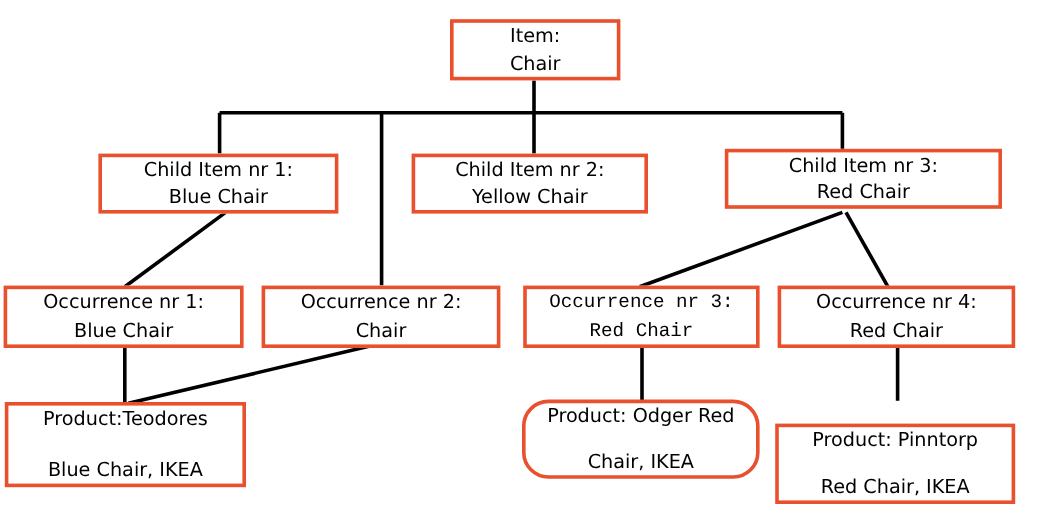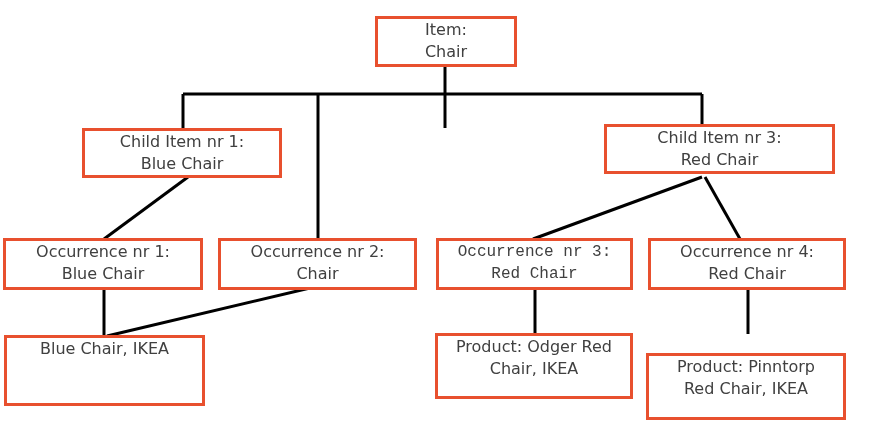--- a/index.html
+++ b/index.html
@@ -15,41 +15,41 @@
     position: absolute;
     left: 0; top: 0;
     width: 870px; height: 422px;
     z-index: 0;
   }
   .node {
     position: absolute;
     box-sizing: border-box;
     background: #ffffff;
     border: 3px solid #e8502e;
-    color: #404040;
+    color: #000000;
     font-size: 16px;
     line-height: 22px;
     text-align: center;
     display: flex;
     flex-direction: column;
-    justify-content: flex-start;
+    justify-content: space-between;
     align-items: center;
     z-index: 1;
     white-space: nowrap;
   }
   #n-item   { left: 375px; top:  16px; width: 142px; height: 51px; }
   #n-child1 { left:  82px; top: 128px; width: 200px; height: 50px; }
   #n-child2 { left: 343px; top: 128px; width: 197px; height: 50px; }
   #n-child3 { left: 604px; top: 124px; width: 231px; height: 50px; }
   #n-occ1   { left:   3px; top: 238px; width: 200px; height: 52px; }
   #n-occ2   { left: 218px; top: 238px; width: 199px; height: 52px; }
   #n-occ3   { left: 436px; top: 238px; width: 197px; height: 52px; font-family: Liberation Mono, monospace; }
   #n-occ4   { left: 648px; top: 238px; width: 198px; height: 52px; }
   #n-prod1  { left:   4px; top: 335px; width: 201px; height: 71px; }
-  #n-prod2  { left: 435px; top: 333px; width: 198px; height: 66px; }
+  #n-prod2  { left: 435px; top: 333px; width: 198px; height: 66px; border-radius: 22px; }
   #n-prod3  { left: 646px; top: 333px; width: 200px; height: 67px; margin-top: 20px; }
 </style>
 </head>
 <body>
 
 <div class="canvas">
 
   <svg id="edges-svg">
       <line x1="445" y1="67" x2="445" y2="128" stroke="#000000" stroke-width="3"></line>
       <line x1="183" y1="94" x2="702" y2="94" stroke="#000000" stroke-width="3"></line>
@@ -68,20 +68,24 @@
   <div class="node" id="n-item">
     <span>Item:</span>
     <span>Chair</span>
   </div>
 
   <div class="node" id="n-child1">
     <span>Child Item nr 1:</span>
     <span>Blue Chair</span>
   </div>
 
+  <div class="node" id="n-child2">
+    <span>Child Item nr 2:</span>
+    <span>Yellow Chair</span>
+  </div>
 
   <div class="node" id="n-child3">
     <span>Child Item nr 3:</span>
     <span>Red Chair</span>
   </div>
 
   <div class="node" id="n-occ1">
     <span>Occurrence nr 1:</span>
     <span>Blue Chair</span>
   </div>
@@ -95,20 +99,21 @@
     <span>Occurrence nr 3:</span>
     <span>Red Chair</span>
   </div>
 
   <div class="node" id="n-occ4">
     <span>Occurrence nr 4:</span>
     <span>Red Chair</span>
   </div>
 
   <div class="node" id="n-prod1">
+    <span>Product:Teodores</span>
     <span>Blue Chair, IKEA</span>
   </div>
 
   <div class="node" id="n-prod2">
     <span>Product: Odger Red</span>
     <span>Chair, IKEA</span>
   </div>
 
   <div class="node" id="n-prod3">
     <span>Product: Pinntorp</span>

